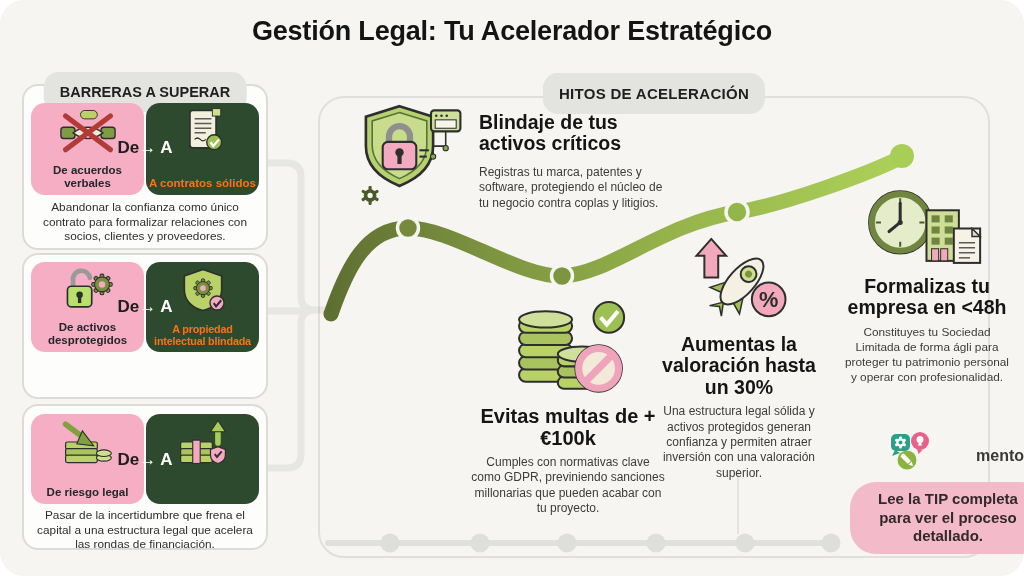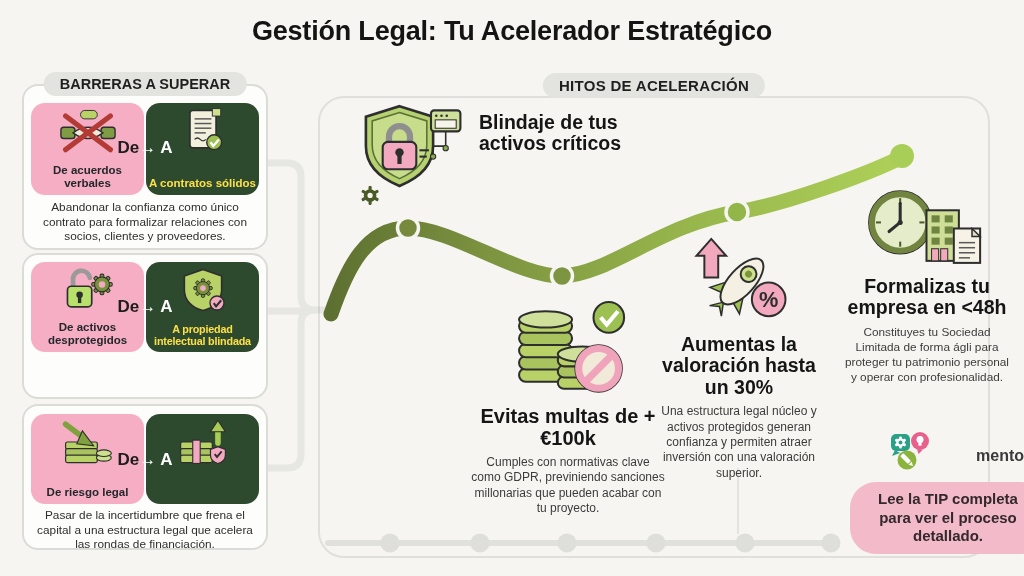--- a/index.html
+++ b/index.html
@@ -1,39 +1,39 @@
 <!DOCTYPE html>
 <html><head>
 <meta charset="utf-8">
 <style>
   html,body{margin:0;padding:0;}
   body{font-family:"Liberation Sans",sans-serif;}
-  .canvas{position:relative;width:1024px;height:576px;background:#f6f5f1;overflow:hidden;}
+  .canvas{position:relative;width:1024px;height:576px;background:#f6f5f1;overflow:hidden;border-radius:24px;}
 
   .title{position:absolute;top:16px;left:0;width:1024px;text-align:center;
          font-size:27px;font-weight:700;color:#141414;letter-spacing:-0.2px;}
 
   
   .bcard{position:absolute;left:22px;width:246px;background:#fdfdfb;
          border:2px solid #dcdcd7;border-radius:16px;box-sizing:border-box;}
   .bcard1{top:84px;height:166px;}
   .bcard2{top:253px;height:146px;}
   .bcard3{top:404px;height:146px;}
   .pill{background:#e3e3e0;color:#1f1f1f;font-weight:700;border-radius:15px;
-        padding:4px 16px;white-space:nowrap;}
+        padding:12px 16px;white-space:nowrap;}
   .barriers-pill{position:absolute;top:-14px;left:50%;transform:translateX(-50%);
         font-size:14.5px;}
   .boxrow{position:absolute;left:7px;right:7px;display:flex;gap:2px;}
   .bcard1 .boxrow{top:17px;height:92px;}
   .bcard2 .boxrow{top:7px;height:90px;}
   .bcard3 .boxrow{top:8px;height:90px;}
   .pbox,.gbox{flex:1;border-radius:14px;display:flex;flex-direction:column;
         align-items:center;justify-content:space-between;padding:5px 3px 5px;box-sizing:border-box;}
   .pbox{background:#f6aec5;color:#23272a;}
-  .gbox{background:#2e4a2e;color:#fde047;}
+  .gbox{background:#2e4a2e;color:#f97316;}
   .b-label{font-size:11.5px;font-weight:700;text-align:center;line-height:1.12;}
   .b-label.small{font-size:10.8px;letter-spacing:-0.2px;}
   .dea{position:absolute;left:0;right:0;text-align:center;font-size:17px;font-weight:700;
        pointer-events:none;}
   .bcard1 .dea{top:52px;}
   .bcard2 .dea{top:42px;}
   .bcard3 .dea{top:44px;}
   .dea .de{color:#1d1d1d;}
   .dea .ar{color:#ffffff;margin-right:4px;}
   .dea .aa{color:#ffffff;}
@@ -254,20 +254,21 @@
       <g fill="#4a5a28">
         <circle cx="12" cy="89" r="6"></circle>
         <rect x="10.5" y="80" width="3" height="18" rx="1"></rect>
         <rect x="10.5" y="80" width="3" height="18" rx="1" transform="rotate(60 12 89)"></rect>
         <rect x="10.5" y="80" width="3" height="18" rx="1" transform="rotate(120 12 89)"></rect>
       </g>
       <circle cx="12" cy="89" r="2.5" fill="#f6f5f1"></circle>
     </svg>
   </div>
   <div class="mi-title m1-title">Blindaje de tus activos críticos</div>
+  <div class="mi-body m1-body">Registras tu marca, patentes y software, protegiendo el núcleo de tu negocio contra coplas y litigios.</div>
 
   <div class="mblock m2">
     <svg width="126" height="102" viewBox="0 0 120 100">
       <g stroke="#2e2e2e" stroke-width="2">
         <rect x="12" y="70" width="52" height="13" rx="6.5" fill="#b9d268"></rect>
         <rect x="12" y="58" width="52" height="13" rx="6.5" fill="#a9c45e"></rect>
         <rect x="12" y="46" width="52" height="13" rx="6.5" fill="#b9d268"></rect>
         <rect x="12" y="34" width="52" height="13" rx="6.5" fill="#a9c45e"></rect>
         <rect x="12" y="22" width="52" height="13" rx="6.5" fill="#b9d268"></rect>
         <ellipse cx="38" cy="22" rx="26" ry="8" fill="#cfe09a"></ellipse>
@@ -294,21 +295,21 @@
         <path d="M46 58 L38 72 L50 68 Z" fill="#9cc152" stroke="#2e2e2e" stroke-width="1.5"></path>
         <path d="M70 58 L78 72 L66 68 Z" fill="#9cc152" stroke="#2e2e2e" stroke-width="1.5"></path>
         <ellipse cx="58" cy="46" rx="13" ry="29" fill="#f4f1e4" stroke="#2e2e2e" stroke-width="2"></ellipse>
         <circle cx="58" cy="36" r="8" fill="#cde08e" stroke="#2e2e2e" stroke-width="2"></circle>
         <circle cx="58" cy="36" r="3.5" fill="#7d9440"></circle>
       </g>
       <circle cx="85" cy="64" r="17" fill="#f2a9bd" stroke="#2e2e2e" stroke-width="2"></circle>
       <text x="85" y="72" text-anchor="middle" font-size="22" font-weight="bold" fill="#2e2e2e" font-family="Liberation Sans, sans-serif">%</text>
     </svg>
     <div class="mi-title">Aumentas la valoración hasta un 30%</div>
-    <div class="mi-body">Una estructura legal núcleo y activos protegidos generan confianza y permiten atraer inversión con una valoración superior.</div>
+    <div class="mi-body">Una estructura legal sólida y activos protegidos generan confianza y permiten atraer inversión con una valoración superior.</div>
   </div>
 
   <div class="mblock m4">
     <svg width="118" height="86" viewBox="0 0 115 85">
       <circle cx="31" cy="36" r="31" fill="none" stroke="#2e2e2e" stroke-width="1.5"></circle>
       <circle cx="31" cy="36" r="28" fill="#e4ecca" stroke="#718540" stroke-width="6"></circle>
       <g stroke="#4a5a28" stroke-width="2">
         <line x1="31" y1="12" x2="31" y2="17"></line>
           <line x1="31" y1="55" x2="31" y2="60"></line>
         <line x1="7" y1="36" x2="12" y2="36"></line>

